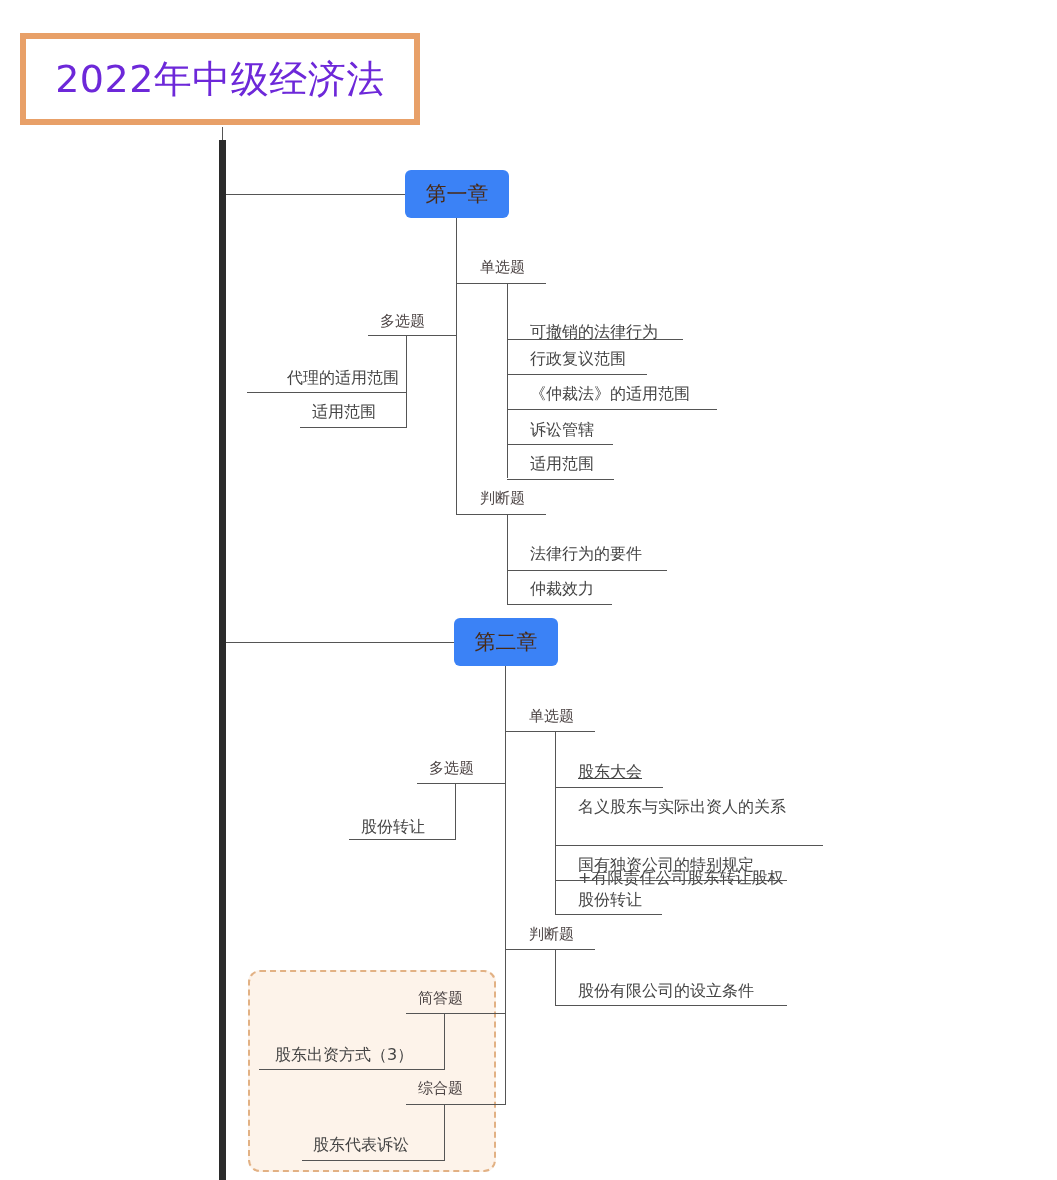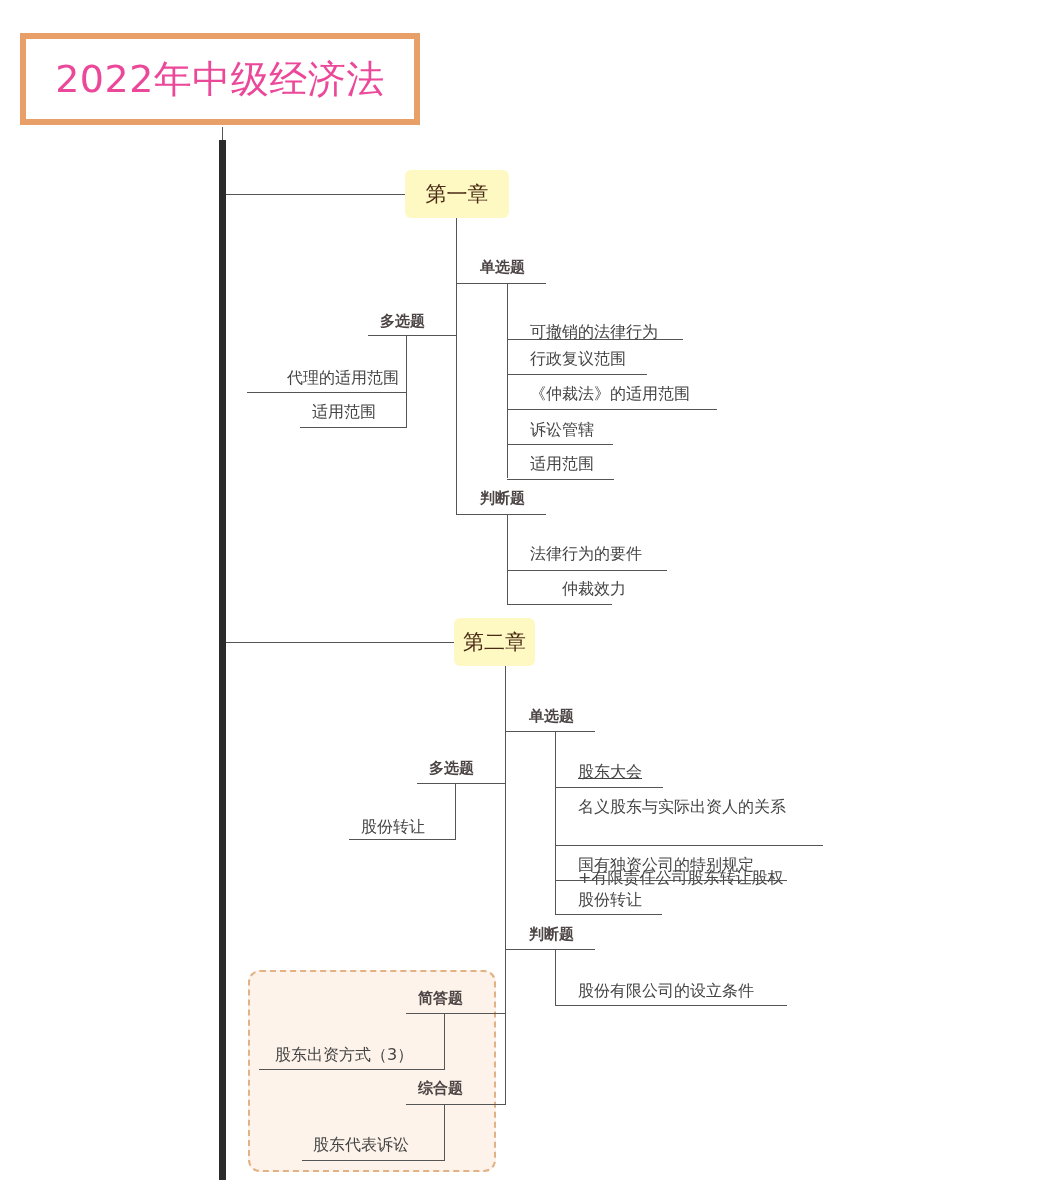--- a/index.html
+++ b/index.html
@@ -1,28 +1,28 @@
 <!DOCTYPE html>
 <html><head>
 <meta charset="utf-8">
 <style>
   html, body { margin:0; padding:0; background:#ffffff; }
   body { width:1057px; height:1180px; position:relative; overflow:hidden;
          font-family:"DejaVu Sans","Liberation Sans",sans-serif; color:#3a3a3a; }
   .abs { position:absolute; }
   .title-box { left:20px; top:33px; width:400px; height:92px; box-sizing:border-box;
     border:6px solid #e8a068; background:#fff; display:flex; align-items:center; justify-content:center; }
-  .title-text { font-size:38px; color:#ec4899; letter-spacing:0.5px; }
+  .title-text { font-size:38px; color:#6d28d9; letter-spacing:0.5px; }
   .spine { left:219px; top:140px; width:7px; height:1040px; background:#2b2b2b; }
   .stem { left:222px; top:127px; width:1px; height:14px; background:#555; }
-  .chapter { background:#fef9c3; border-radius:6px; color:#4a2a14; font-size:21px;
+  .chapter { background:#3b82f6; border-radius:6px; color:#4a2a14; font-size:21px;
     display:flex; align-items:center; justify-content:center; }
   .h { height:1.4px; background:#555; }
   .v { width:1.4px; background:#555; }
-  .cat { font-size:15px; font-weight:bold; color:#4d4545; }
+  .cat { font-size:15px; font-weight:normal; color:#4d4545; }
   .leaf { font-size:16px; color:#444; line-height:23px; }
   .group-box { left:248px; top:970px; width:248px; height:202px; box-sizing:border-box;
     border:2px dashed #e2b184; border-radius:12px; background:#fdf3ea; }
 </style>
 </head>
 <body>
 
 <div class="abs title-box">
   <span class="title-text">2022年中级经济法</span>
 </div>
@@ -56,25 +56,25 @@
 <div class="abs leaf" style="left:259px;top:366px;margin-left:28px;">代理的适用范围</div>
 <div class="abs h" style="left:247px;top:392px;width:160px;"></div>
 <div class="abs leaf" style="left:312px;top:400px;">适用范围</div>
 <div class="abs h" style="left:300px;top:427px;width:107px;"></div>
 
 <div class="abs h" style="left:456px;top:514px;width:90px;"></div>
 <div class="abs cat" style="left:480px;top:489px;">判断题</div>
 <div class="abs v" style="left:507px;top:515px;height:90px;"></div>
 <div class="abs leaf" style="left:530px;top:542px;">法律行为的要件</div>
 <div class="abs h" style="left:507px;top:570px;width:160px;"></div>
-<div class="abs leaf" style="left:530px;top:577px;margin-left:32px;">仲裁效力</div>
+<div class="abs leaf" style="left:530px;top:577px;">仲裁效力</div>
 <div class="abs h" style="left:507px;top:604px;width:105px;"></div>
 
 <div class="abs h" style="left:226px;top:642px;width:230px;"></div>
-<div class="abs chapter" style="left:454px;top:618px;width:81px;height:48px;">
+<div class="abs chapter" style="left:454px;top:618px;width:104px;height:48px;">
   <span>第二章</span>
 </div>
 
 <div class="abs group-box"></div>
 
 <div class="abs v" style="left:505px;top:666px;height:439px;"></div>
 
 <div class="abs h" style="left:505px;top:731px;width:90px;"></div>
 <div class="abs cat" style="left:529px;top:707px;">单选题</div>
 <div class="abs v" style="left:555px;top:732px;height:183px;"></div>

